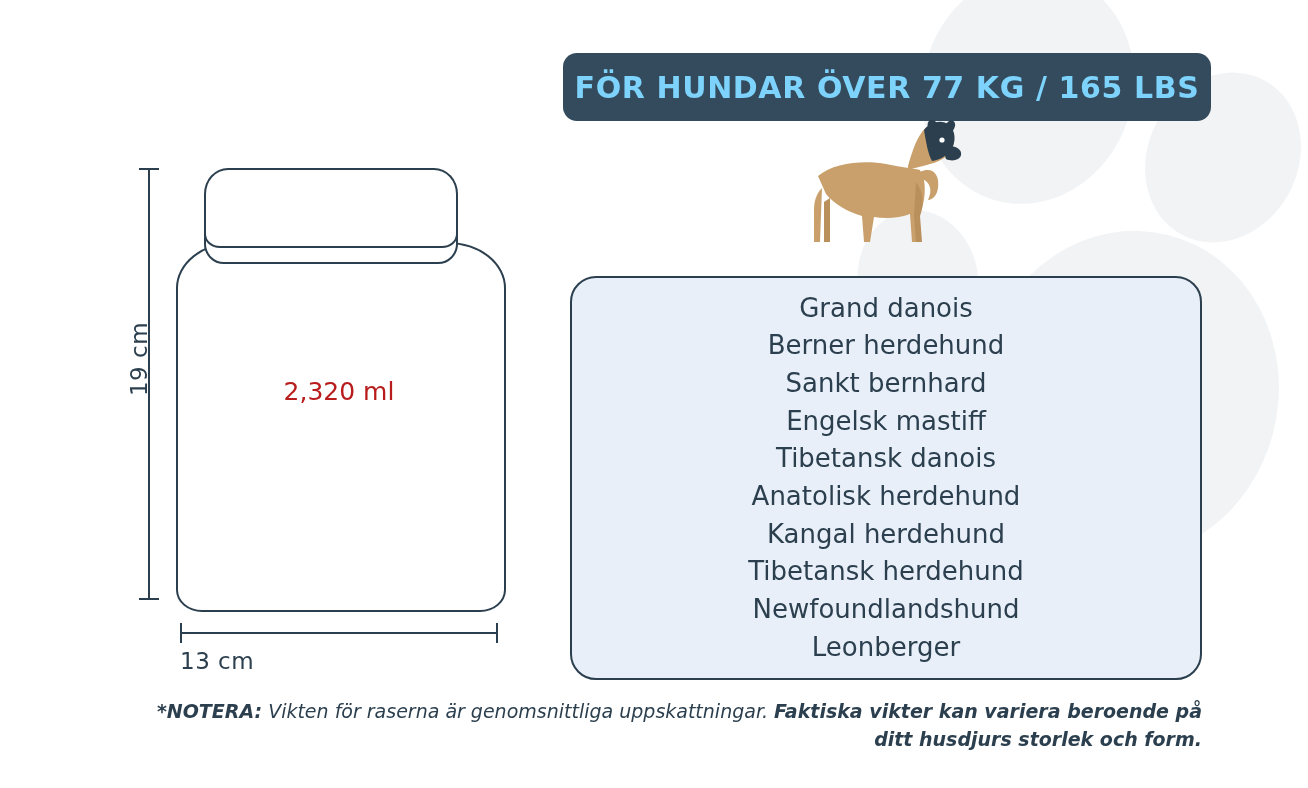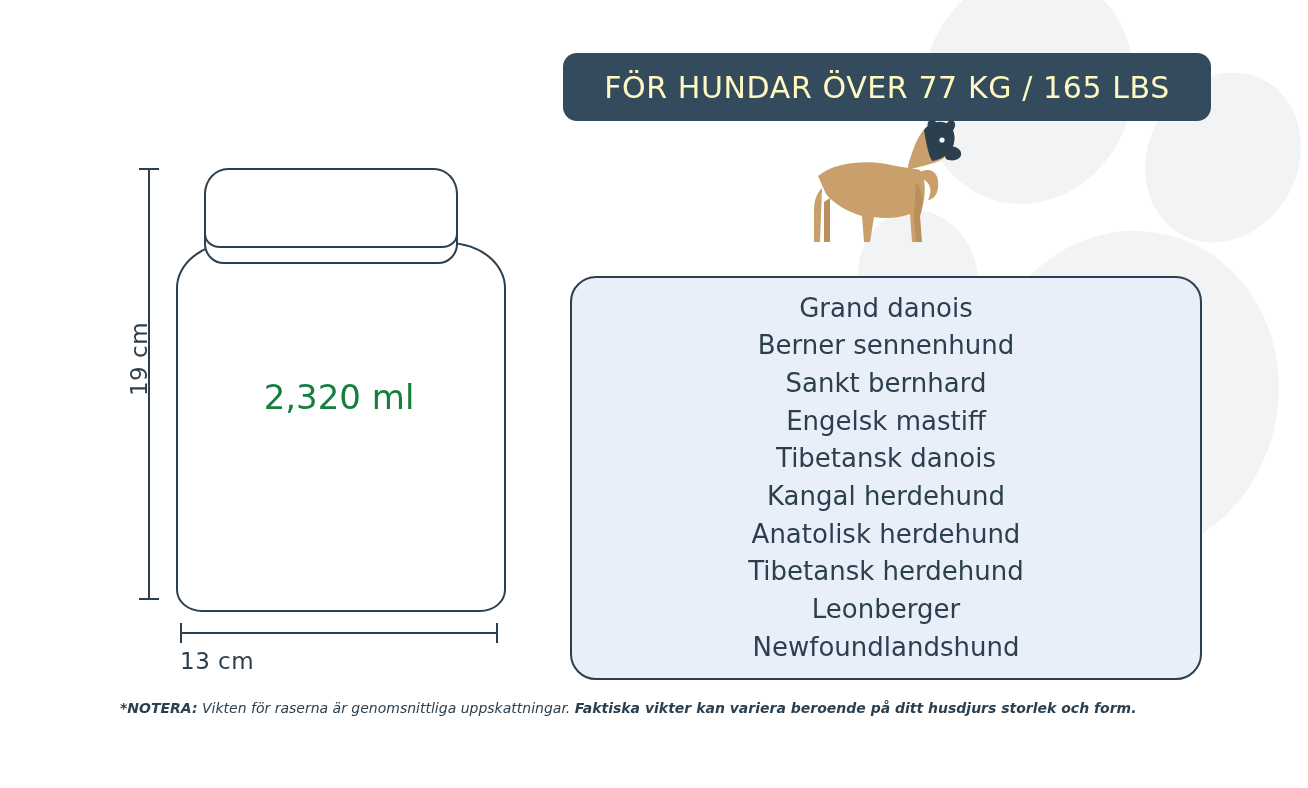--- a/index.html
+++ b/index.html
@@ -150,45 +150,45 @@
   }
   .jar-volume {
     position: absolute;
     left: 0;
     top: 208px;
     width: 326px;
     text-align: center;
     z-index: 4;
   }
   .jar-volume div {
-    font-size: 34px;
+    font-size: 25px;
     line-height: 1.24;
-    color: #15803d;
+    color: #b91c1c;
     text-align: center;
   }
 
   
   .header-pill {
     position: absolute;
     left: 563px;
     top: 53px;
     width: 648px;
     height: 68px;
     background: #334b5c;
     border-radius: 14px;
     display: flex;
     align-items: center;
     justify-content: center;
     box-sizing: border-box;
     padding: 0 20px;
   }
   .header-pill span {
-    color: #fef9c3;
+    color: #7dd3fc;
     font-size: 30px;
-    font-weight: normal;
+    font-weight: bold;
     letter-spacing: 0.6px;
     white-space: nowrap;
     text-align: right;
   }
 
   
   .dog {
     position: absolute;
     left: 800px;
     top: 118px;
@@ -217,25 +217,25 @@
     font-size: 26px;
     line-height: 1.45;
     color: #2b3f4e;
     text-align: center;
     white-space: nowrap;
   }
 
   
   .footnote {
     position: absolute;
-    left: 120px;
+    left: 132px;
     top: 698px;
     width: 1070px;
-    text-align: left;
-    font-size: 14px;
+    text-align: right;
+    font-size: 19px;
     line-height: 1.45;
     font-style: italic;
     color: #2b3f4e;
   }
   .footnote b { font-weight: bold; }
 </style>
 </head>
 <body>
 
 <div class="stage">
@@ -289,28 +289,28 @@
       <path d="M146 6 C150 0, 156 2, 155 8 C154 13, 150 16, 147 16 Z" fill="#2b3f4e"></path>
 
       <path d="M149 28 C157 28, 162 32, 161 37 C160 42, 152 44, 146 41 C144 36, 145 31, 149 28 Z" fill="#2b3f4e"></path>
 
       <circle cx="142" cy="22" r="2.6" fill="#ffffff"></circle>
     </svg>
   </div>
 
   <div class="breed-card">
     <div class="breed-item">Grand danois</div>
-    <div class="breed-item">Berner sennenhund</div>
+    <div class="breed-item">Berner herdehund</div>
     <div class="breed-item">Sankt bernhard</div>
     <div class="breed-item">Engelsk mastiff</div>
     <div class="breed-item">Tibetansk danois</div>
+    <div class="breed-item">Anatolisk herdehund</div>
     <div class="breed-item">Kangal herdehund</div>
-    <div class="breed-item">Anatolisk herdehund</div>
     <div class="breed-item">Tibetansk herdehund</div>
+    <div class="breed-item">Newfoundlandshund</div>
     <div class="breed-item">Leonberger</div>
-    <div class="breed-item">Newfoundlandshund</div>
   </div>
 
   <div class="footnote">
     <b>*NOTERA:</b><span> Vikten för raserna är genomsnittliga uppskattningar. </span><b>Faktiska vikter kan variera beroende på ditt husdjurs storlek och form.</b>
   </div>
 
 </div>
 
 </body></html>

